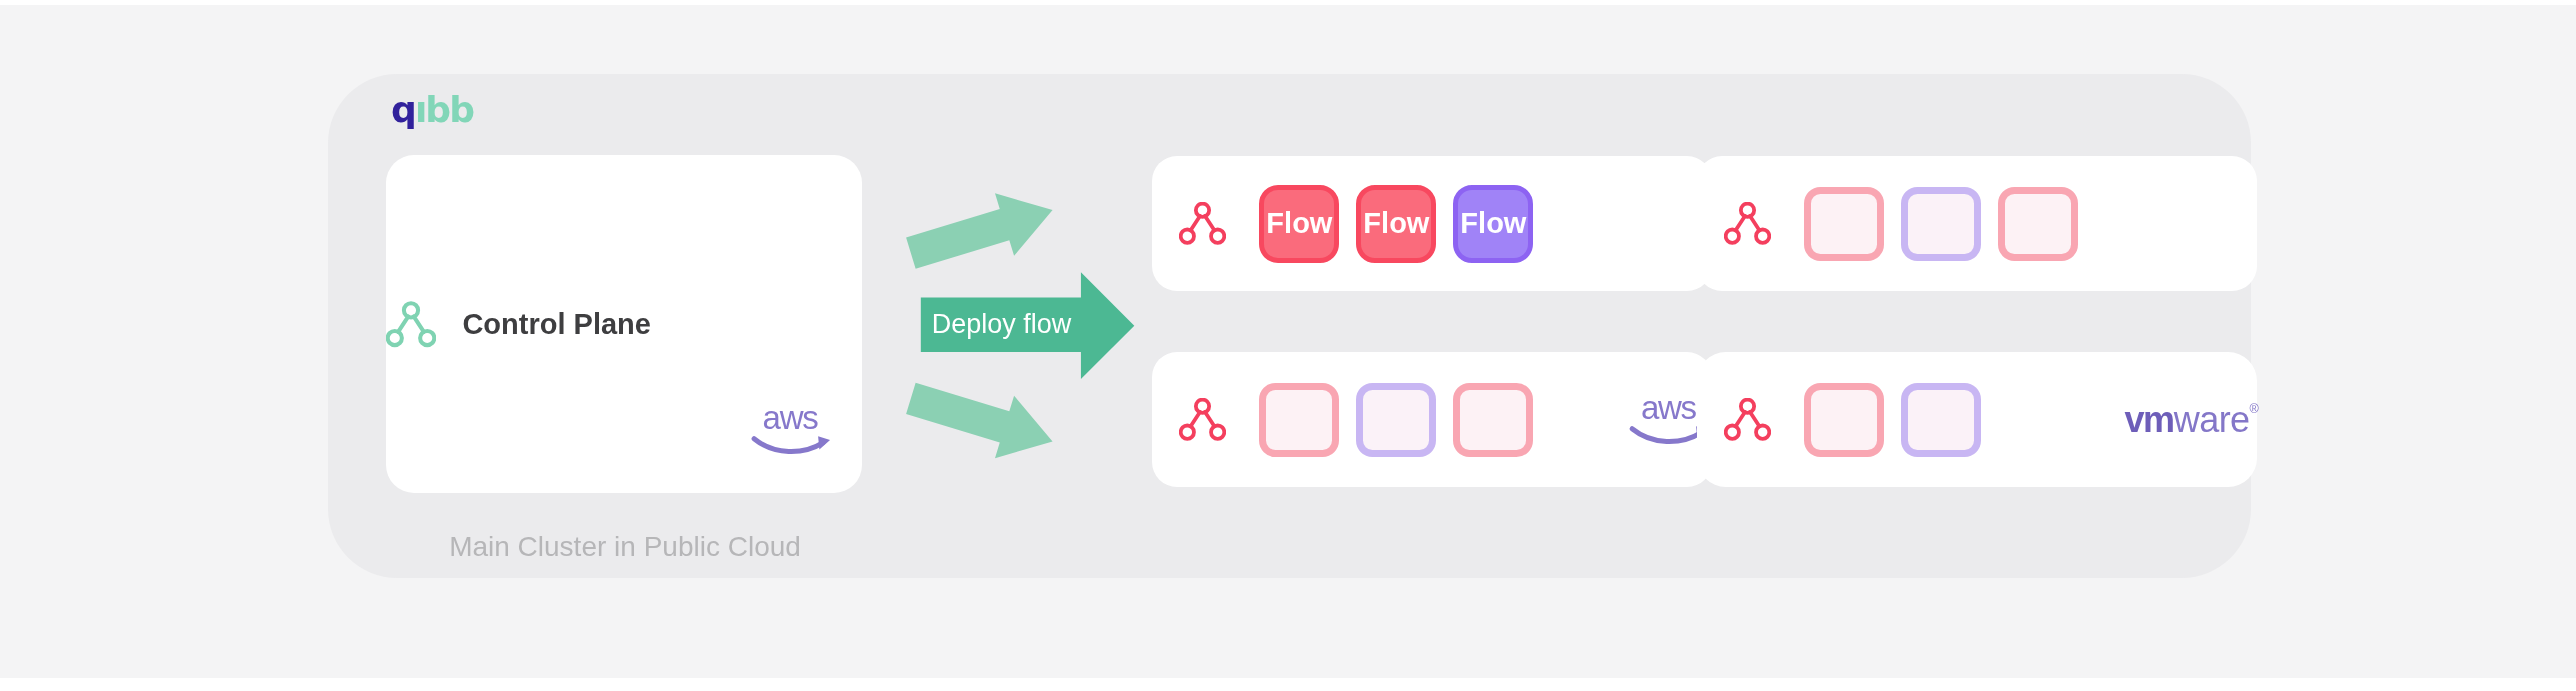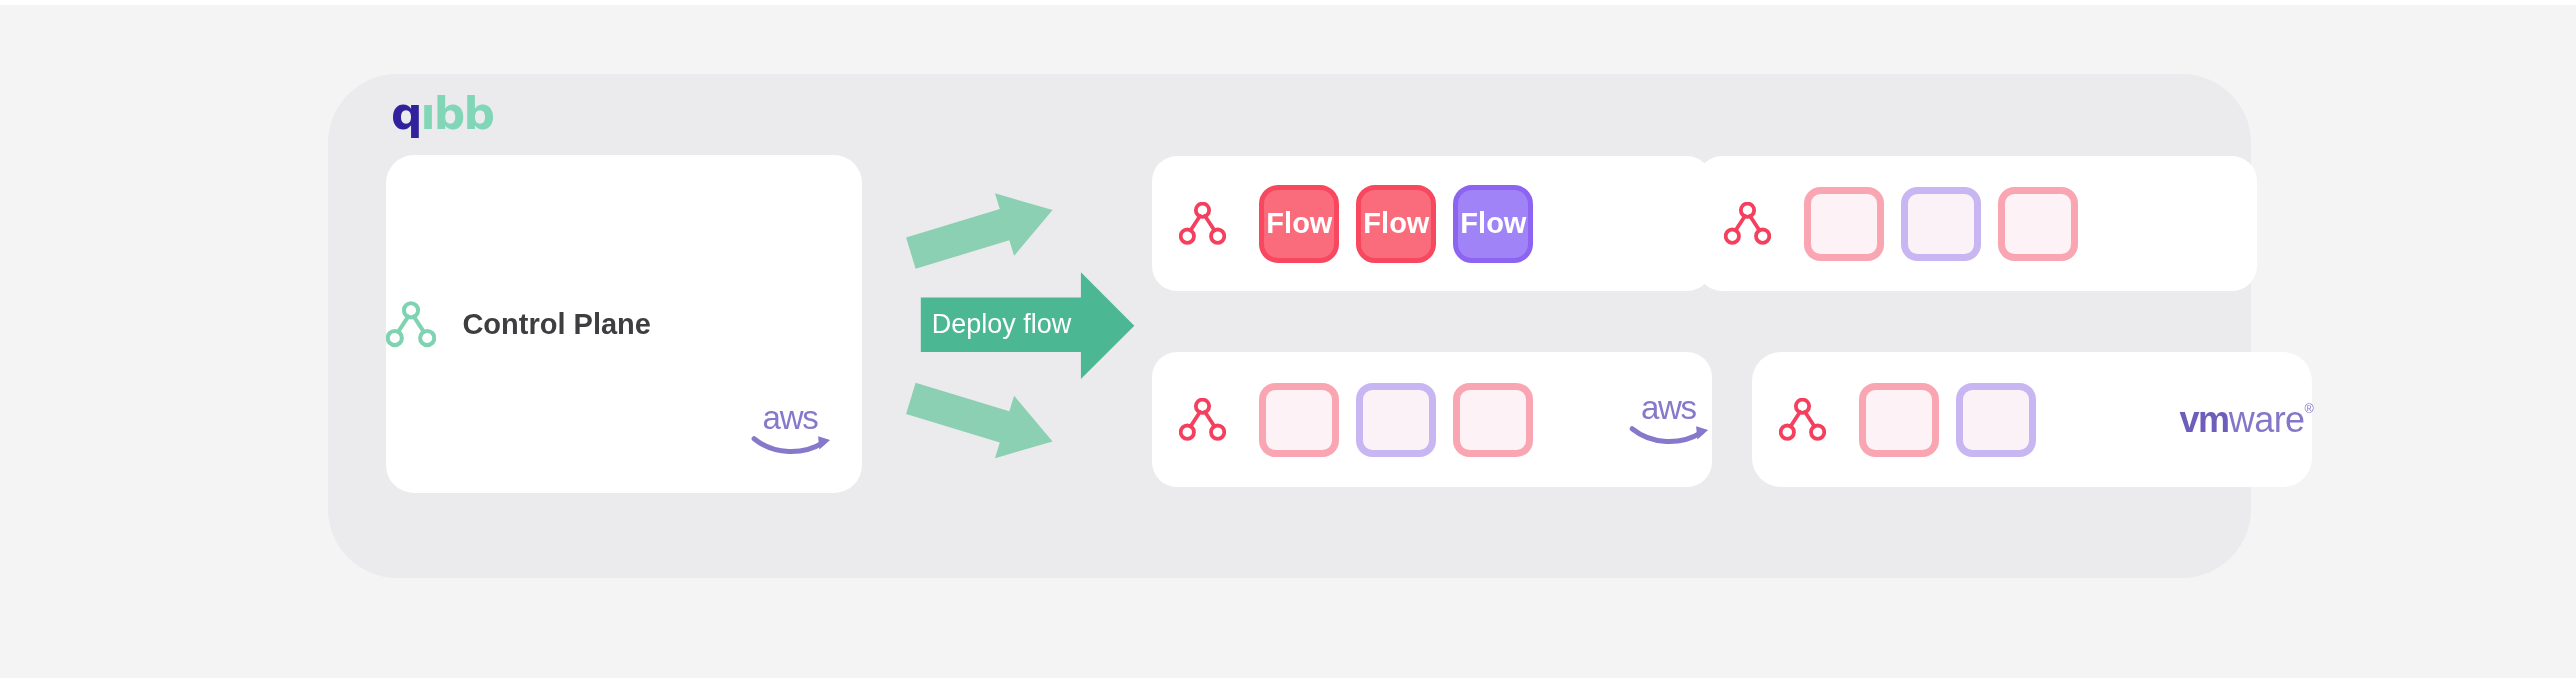--- a/index.html
+++ b/index.html
@@ -4,37 +4,37 @@
 <style>
   html,body{margin:0;padding:0;background:#ffffff;}
   .canvas{position:relative;width:2576px;height:691px;background:#ffffff;overflow:hidden;
           font-family:"Liberation Sans",sans-serif;}
   .band{position:absolute;left:0;top:5px;width:2576px;height:673px;background:#f4f4f5;}
   .panel{position:absolute;left:328px;top:74px;width:1923px;height:504px;
          background:#ebebed;border-radius:69px;}
 
   
   .brand{position:absolute;left:391px;top:92px;font-family:"DejaVu Sans",sans-serif;
-         font-weight:800;font-size:44px;letter-spacing:-1.9px;line-height:1;}
+         font-weight:800;font-size:36px;letter-spacing:-1.9px;line-height:1;}
   .brand .q{color:#31219c;}
   .brand .ibb{color:#82d6b8;}
 
   
   .card{position:absolute;background:#ffffff;border-radius:28px;}
   .control-card{left:386px;top:155px;width:476px;height:338px;
                 display:flex;align-items:center;justify-content:flex-start;gap:26.4px;}
   .control-title{font-size:29px;font-weight:bold;color:#3e3e40;letter-spacing:0px;}
 
   .app-card{width:560px;height:135px;border-radius:25px;display:flex;align-items:center;}
   .app-card .icon-wrap{margin-left:26.4px;width:48px;flex:none;display:flex;align-items:center;justify-content:center;}
   .app-card .content{margin-left:33px;display:flex;align-items:center;gap:17px;}
   .card-tl{position:absolute;left:1152px;top:156px;}
   .card-tr{position:absolute;left:1697px;top:156px;}
   .card-bl{position:absolute;left:1152px;top:352px;}
-  .card-br{position:absolute;left:1752px;top:352px;border-radius:29px;}
+  .card-br{position:absolute;left:1697px;top:352px;border-radius:29px;}
 
   
   .badge{width:80px;height:78px;border-radius:19px;box-sizing:border-box;border:5.7px solid;
          display:flex;align-items:center;justify-content:center;
          color:#ffffff;font-weight:bold;font-size:29px;}
   .badge.red{background:#fa6b7c;border-color:#f8485f;}
   .badge.purple{background:#a083f7;border-color:#8d63f2;}
 
   
   .slot{width:80px;height:74px;border-radius:16.4px;box-sizing:border-box;border:7px solid;}
@@ -175,14 +175,15 @@
         <line x1="41" y1="22" x2="56" y2="45"></line>
       </svg>
     </div>
     <div class="content">
       <div class="slot pink"></div>
       <div class="slot purple"></div>
       <div class="vmware"><span class="vm">vm</span><span class="ware">ware</span><span class="reg">®</span></div>
     </div>
   </div>
 
+  <div class="caption caption-main">Main Cluster in Public Cloud</div>
 </div>
 
 
 </body></html>

